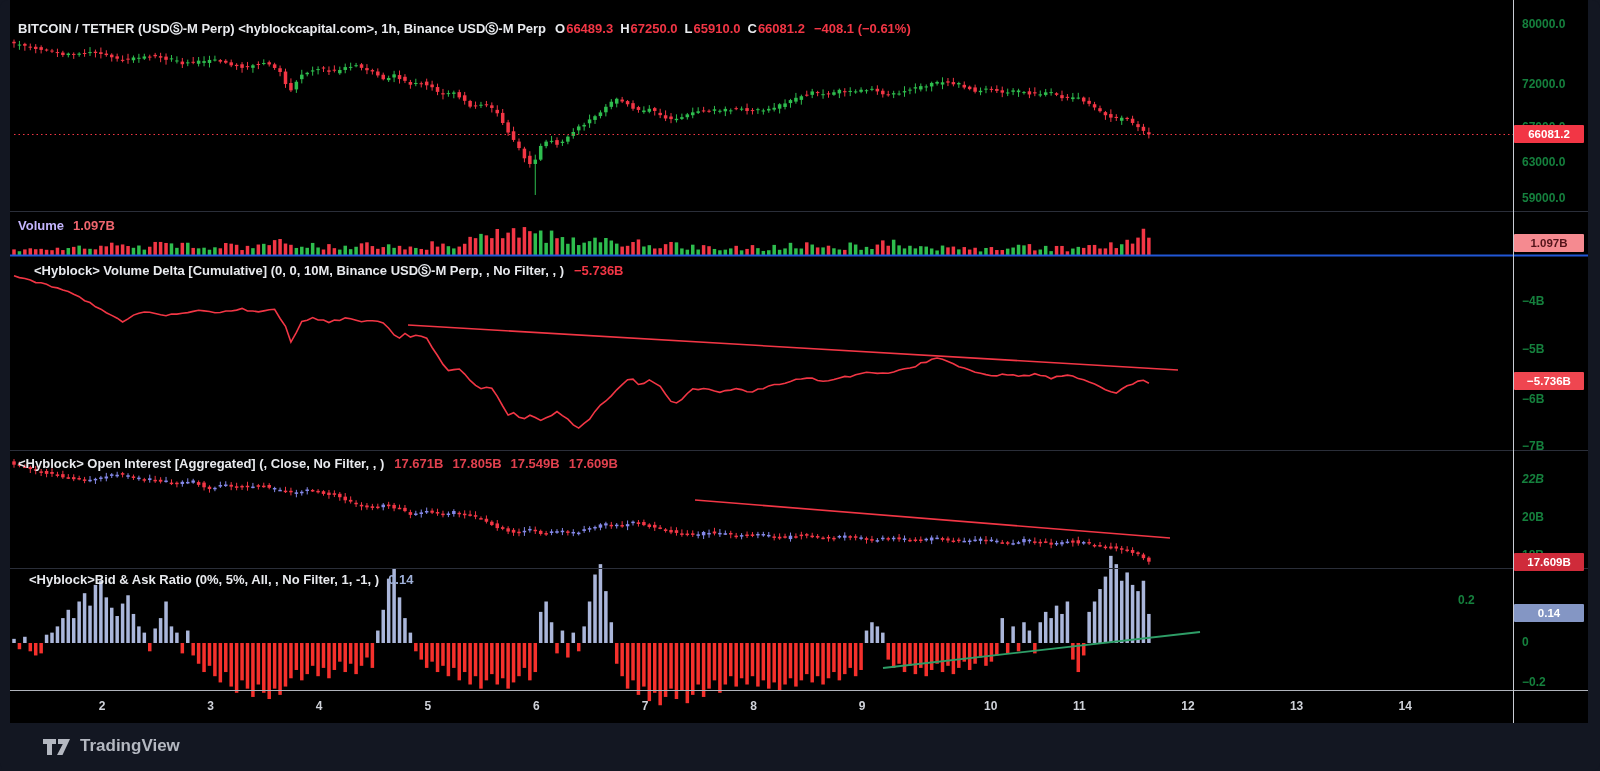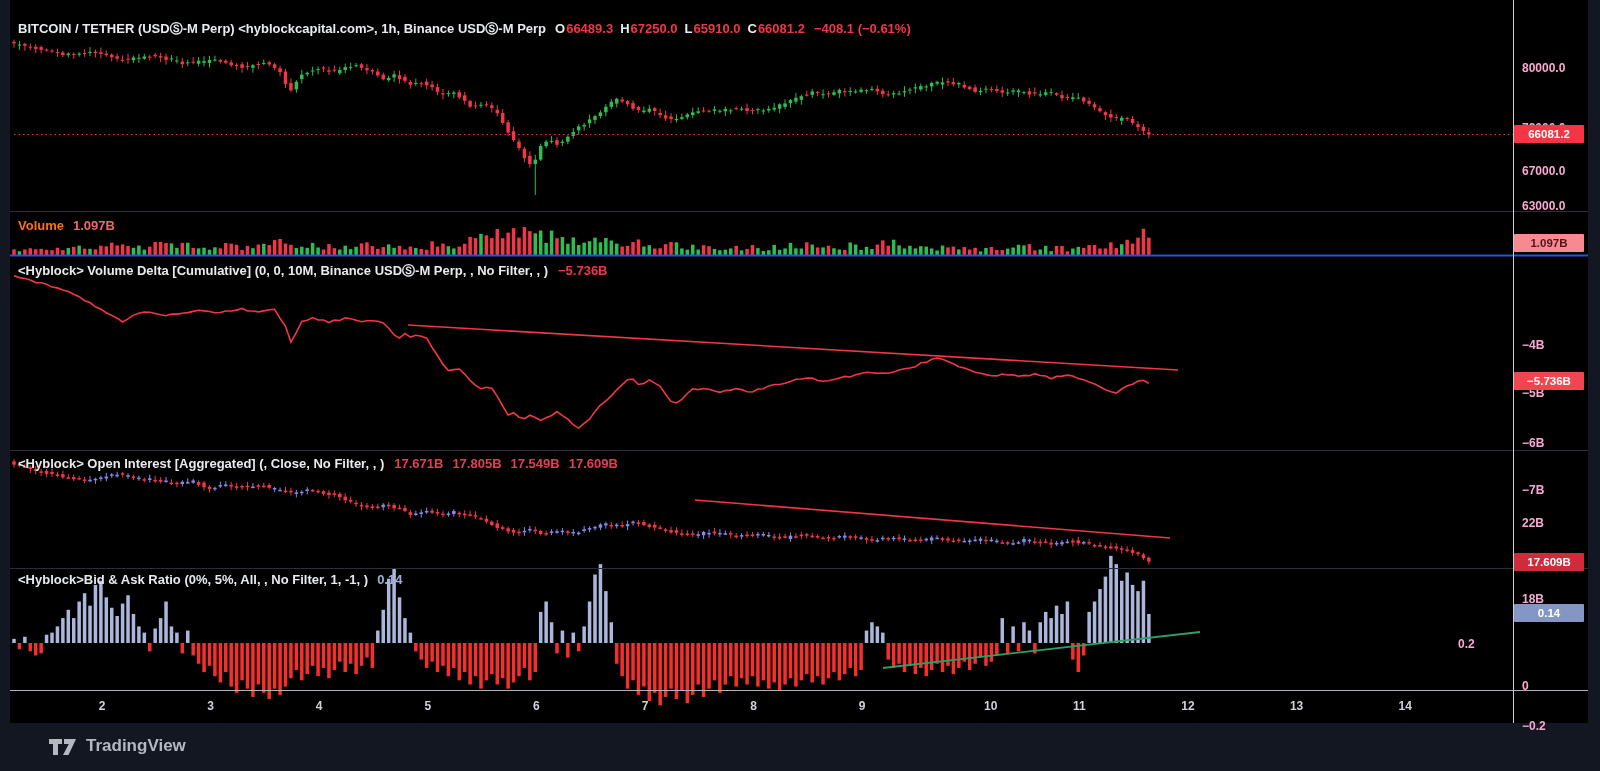--- a/index.html
+++ b/index.html
@@ -2,25 +2,25 @@
 <html><head>
 <meta charset="utf-8">
 <style>
   html,body{margin:0;padding:0;background:#131722;}
   body{width:1600px;height:771px;overflow:hidden;font-family:"Liberation Sans",sans-serif;}
   .app{position:relative;width:1600px;height:771px;background:#131722;border-radius:8px;}
   .chart-area{position:absolute;left:10px;top:0;width:1578px;height:723px;background:#000000;}
   #plot{position:absolute;left:0;top:0;}
   .ptitle{position:absolute;white-space:nowrap;font-size:13px;font-weight:700;letter-spacing:0;z-index:5;cursor:pointer;}
   .ptitle span{display:inline-block;}
-  .tick{position:absolute;font-size:12px;font-weight:700;color:#f9a8d4;z-index:4;margin-top:44px;}
+  .tick{position:absolute;font-size:12px;font-weight:700;color:#15803d;z-index:4;}
   .badge{position:absolute;left:1504px;width:70px;height:18px;line-height:18px;text-align:center;
          font-size:11.5px;font-weight:700;border-radius:1px;z-index:6;}
   .tlabel{position:absolute;font-size:12px;font-weight:700;color:#cfd2d9;transform:translateX(-50%);z-index:4;}
-  .footer{position:absolute;left:8px;top:723px;width:1353px;height:48px;background:#131722;}
+  .footer{position:absolute;left:2px;top:723px;width:1353px;height:48px;background:#131722;}
   .brand{position:absolute;left:78px;top:13px;font-size:17px;font-weight:700;color:#b4b8c1;}
   .logo{position:absolute;left:40px;top:14px;}
 </style>
 </head>
 <body>
 
 <div class="app">
   <div class="chart-area">
     <svg id="plot" width="1578" height="723" viewBox="10 0 1578 723">
         <line x1="14" y1="39.554463832663714" x2="14" y2="47.67226306679004" stroke="#f23645" stroke-width="1"></line>
@@ -1290,36 +1290,36 @@
         <line x1="883" y1="668" x2="1200" y2="632" stroke="#2e9e67" stroke-width="1.8"></line>
         <line x1="10" y1="211.5" x2="1588" y2="211.5" stroke="#2a2e39" stroke-width="1"></line>
         <line x1="10" y1="450.5" x2="1588" y2="450.5" stroke="#2a2e39" stroke-width="1"></line>
         <line x1="10" y1="568.5" x2="1588" y2="568.5" stroke="#2a2e39" stroke-width="1"></line>
         <line x1="10" y1="255.5" x2="1588" y2="255.5" stroke="#2157d6" stroke-width="2"></line>
         <line x1="10" y1="690.5" x2="1588" y2="690.5" stroke="#b0b3bb" stroke-width="1"></line>
         <line x1="1513.5" y1="0" x2="1513.5" y2="723" stroke="#c9ccd4" stroke-width="1"></line>
       </svg>
     <div id="titles">
         <div class="ptitle" style="left: 8px; top: 20px;"><span style="color: rgb(232, 234, 238); margin-left: 0px;">BITCOIN / TETHER (USDⓈ-M Perp) &lt;hyblockcapital.com&gt;, 1h, Binance USDⓈ-M Perp</span><span style="color: rgb(232, 234, 238); margin-left: 9px;">O</span><span style="color: rgb(242, 54, 69); margin-left: 1px;">66489.3</span><span style="color: rgb(232, 234, 238); margin-left: 7px;">H</span><span style="color: rgb(242, 54, 69); margin-left: 1px;">67250.0</span><span style="color: rgb(232, 234, 238); margin-left: 7px;">L</span><span style="color: rgb(242, 54, 69); margin-left: 1px;">65910.0</span><span style="color: rgb(232, 234, 238); margin-left: 7px;">C</span><span style="color: rgb(242, 54, 69); margin-left: 1px;">66081.2</span><span style="color: rgb(242, 54, 69); margin-left: 9px;">−408.1 (−0.61%)</span></div>
-        <div class="ptitle" style="left: 8px; top: 218px;"><span style="color: #f97316; margin-left: 0px;">Volume</span><span style="color: rgb(240, 102, 110); margin-left: 9px;">1.097B</span></div>
-        <div class="ptitle" style="left: 8px; top: 262px;"><span style="color: rgb(232, 234, 238); margin-left: 0px;">&lt;Hyblock&gt; Volume Delta [Cumulative] (0, 0, 10M, Binance USDⓈ-M Perp, , No Filter, , )</span><span style="color: rgb(242, 54, 69); margin-left: 10px;">−5.736B</span></div>
+        <div class="ptitle" style="left: 8px; top: 218px;"><span style="color: #c4b5fd; margin-left: 0px;">Volume</span><span style="color: rgb(240, 102, 110); margin-left: 9px;">1.097B</span></div>
+        <div class="ptitle" style="left: 8px; top: 262px;"><span style="color: rgb(232, 234, 238); margin-left: 16px;">&lt;Hyblock&gt; Volume Delta [Cumulative] (0, 0, 10M, Binance USDⓈ-M Perp, , No Filter, , )</span><span style="color: rgb(242, 54, 69); margin-left: 10px;">−5.736B</span></div>
         <div class="ptitle" style="left: 8px; top: 456px;"><span style="color: rgb(232, 234, 238); margin-left: 0px;">&lt;Hyblock&gt; Open Interest [Aggregated] (, Close, No Filter, , )</span><span style="color: rgb(224, 65, 78); margin-left: 10px;">17.671B</span><span style="color: rgb(224, 65, 78); margin-left: 9px;">17.805B</span><span style="color: rgb(224, 65, 78); margin-left: 9px;">17.549B</span><span style="color: rgb(224, 65, 78); margin-left: 9px;">17.609B</span></div>
-        <div class="ptitle" style="left: 8px; top: 572px;"><span style="color: rgb(232, 234, 238); margin-left: 0px;">&lt;Hyblock&gt;Bid &amp; Ask Ratio (0%, 5%, All, , No Filter, 1, -1, )</span><span style="color: rgb(159, 176, 216); margin-left: 9px;">0.14</span></div>
+        <div class="ptitle" style="left: 8px; top: 572px;"><span style="color: rgb(232, 234, 238); margin-left: 11px;">&lt;Hyblock&gt;Bid &amp; Ask Ratio (0%, 5%, All, , No Filter, 1, -1, )</span><span style="color: rgb(159, 176, 216); margin-left: 9px;">0.14</span></div>
       </div>
     <div id="yaxis">
         <div class="tick" style="left: 1512px; top: 17px;">80000.0</div>
         <div class="tick" style="left: 1512px; top: 77px;">72000.0</div>
         <div class="tick" style="left: 1512px; top: 120px;">67000.0</div>
         <div class="tick" style="left: 1512px; top: 155px;">63000.0</div>
         <div class="tick" style="left: 1512px; top: 191px;">59000.0</div>
         <div class="tick" style="left: 1512px; top: 294px;">−4B</div>
         <div class="tick" style="left: 1512px; top: 342px;">−5B</div>
         <div class="tick" style="left: 1512px; top: 392px;">−6B</div>
         <div class="tick" style="left: 1512px; top: 439px;">−7B</div>
-        <div class="tick" style="left: 1512px; top: 472px;">22B</div>
+        <div class="tick" style="left: 1512px; top: 472px; font-style: italic;">22B</div>
         <div class="tick" style="left: 1512px; top: 510px;">20B</div>
         <div class="tick" style="left: 1512px; top: 548px;">18B</div>
         <div class="tick" style="left: 1448px; top: 593px;">0.2</div>
         <div class="tick" style="left: 1512px; top: 635px;">0</div>
         <div class="tick" style="left: 1512px; top: 675px;">−0.2</div>
         <div class="badge" style="top: 125px; background: rgb(242, 54, 69); color: rgb(255, 255, 255);">66081.2</div>
         <div class="badge" style="top: 234px; background: rgb(245, 138, 144); color: rgb(83, 19, 25);">1.097B</div>
         <div class="badge" style="top: 372px; background: rgb(239, 70, 80); color: rgb(255, 255, 255);">−5.736B</div>
         <div class="badge" style="top: 553px; background: rgb(207, 43, 58); color: rgb(255, 255, 255);">17.609B</div>
         <div class="badge" style="top: 604px; background: rgb(132, 150, 196); color: rgb(255, 255, 255);">0.14</div>

